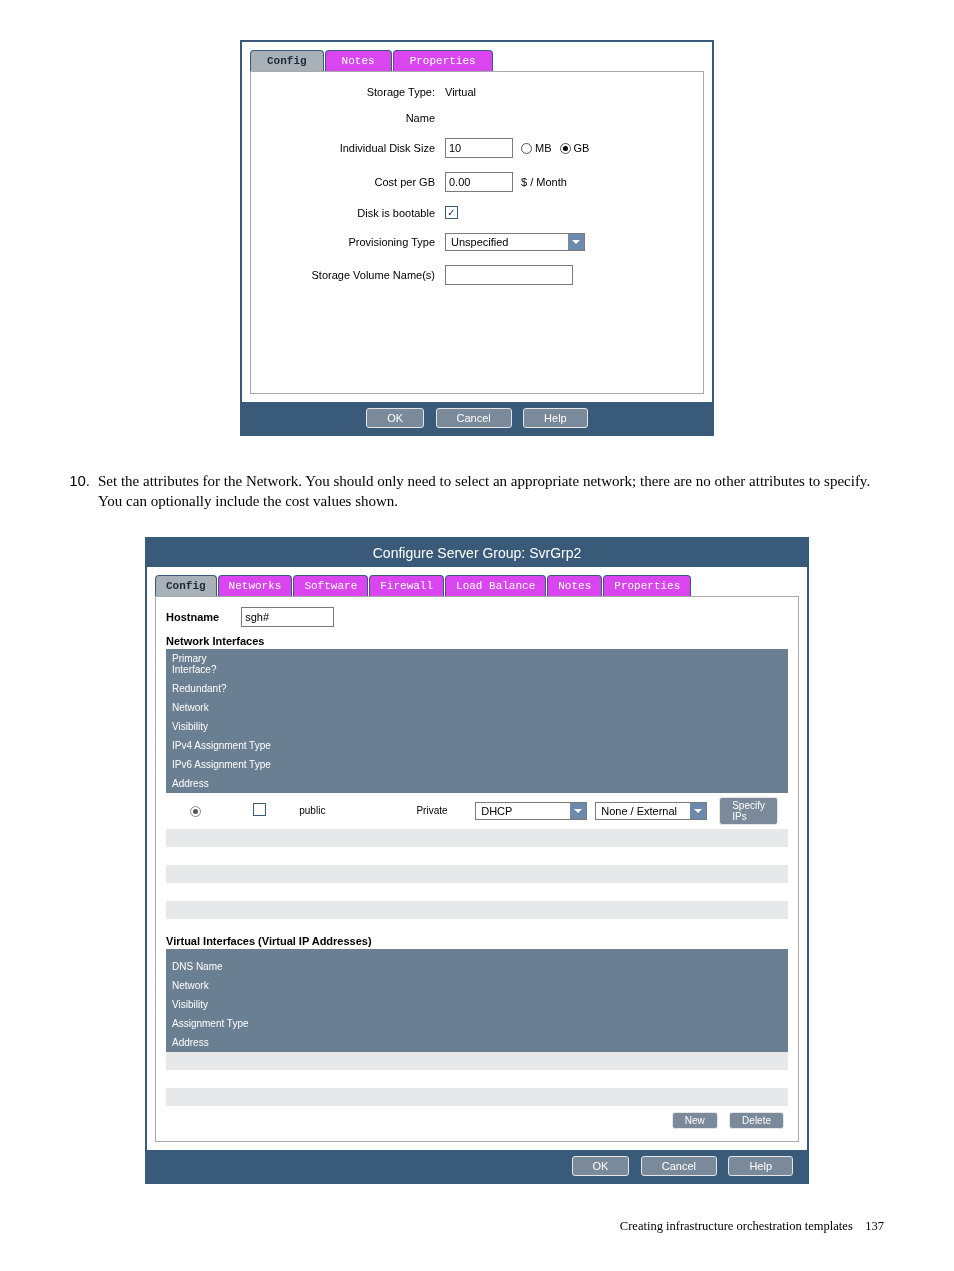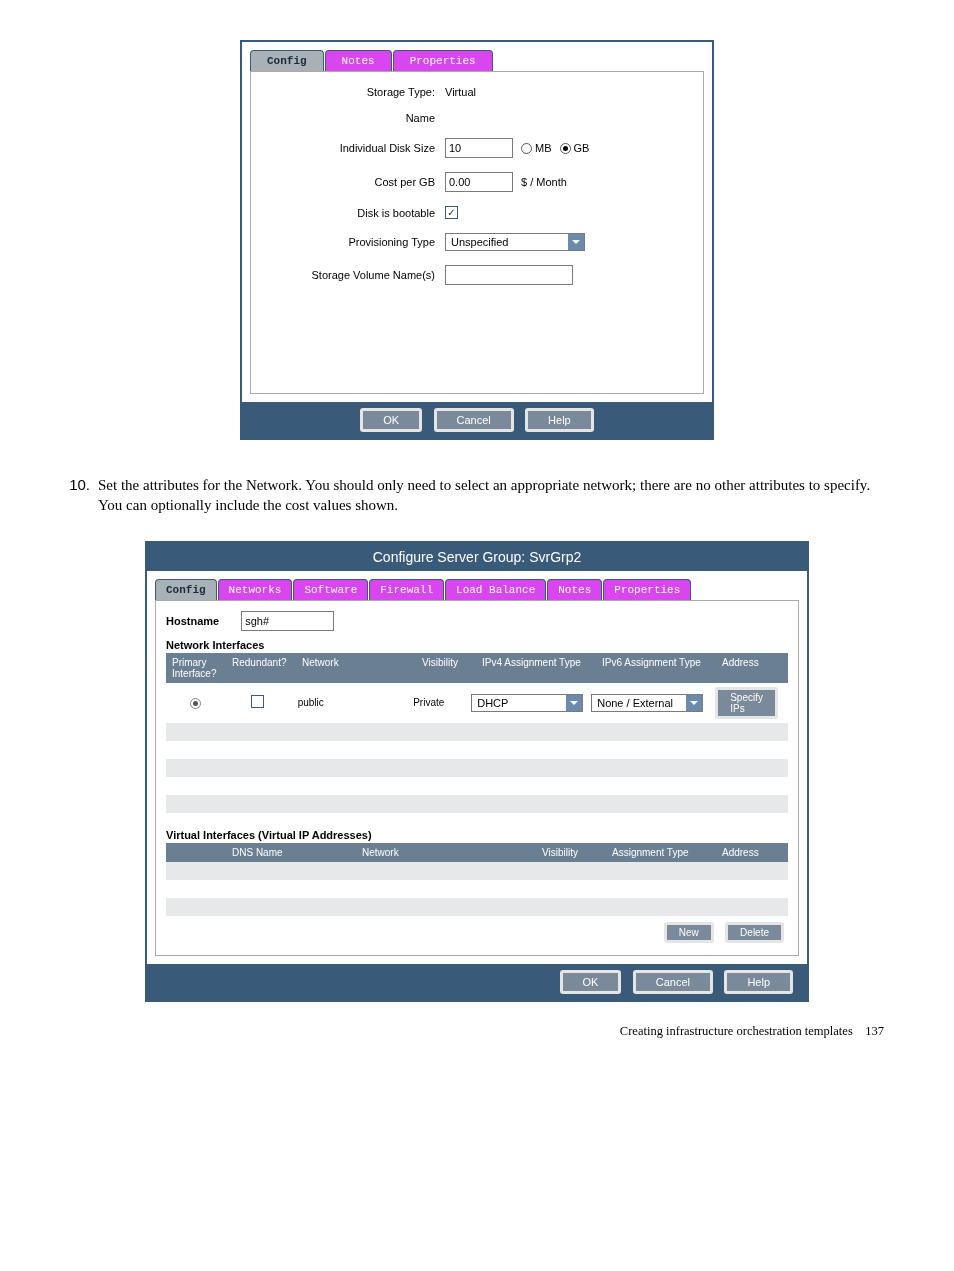--- a/index.html
+++ b/index.html
@@ -138,21 +138,21 @@
     text-align:right;
     background:#3a5a7a;
     padding:6px 10px;
   }
   .btn {
     display:inline-block;
     background:#7a8a9a;
     color:#fff;
     font-size:11px;
     padding:3px 20px;
-    border:3px solid #e5e5e5;
+    border:1px solid #e5e5e5;
     border-radius:3px;
     margin:0 4px;
   }
   .btn.small { padding:2px 12px; font-size:10px; }
   .step {
     display:flex;
     margin: 10px 0 25px 0;
     font-size:15px;
     line-height:1.35;
   }
@@ -166,39 +166,40 @@
   
   .subheader {
     font-weight:bold; font-size:11px; margin:6px 0 2px 0;
   }
   .hostname-row {
     display:flex; align-items:center; gap:22px; margin-bottom:8px; font-size:11px;
   }
   .table-hdr {
     background:#6b7f92; color:#fff; font-size:10px;
     display:flex;
+    flex-direction:column;
   }
   .table-hdr > div, .table-row > div {
     padding:4px 6px; box-sizing:border-box;
   }
   .table-row {
     display:flex; font-size:10px; align-items:center;
     background:#fff;
   }
   .table-row.alt { background:#e6e8ea; }
   .net-c1{width:60px;} .net-c2{width:70px;} .net-c3{width:120px;}
   .net-c4{width:60px;} .net-c5{width:120px;} .net-c6{width:120px;} .net-c7{flex:1;}
   .vi-c1{width:60px;} .vi-c2{width:130px;} .vi-c3{width:180px;}
   .vi-c4{width:70px;} .vi-c5{width:110px;} .vi-c6{flex:1;}
   .blank-rows { height:18px; }
   .inner-btn-row {
     text-align:right; padding:6px 0 2px 0;
   }
   .footer-text {
-    text-align:right; font-size:12.5px; margin-top:22px; padding-right:10px;
+    text-align:right; font-size:12.5px; margin-top:35px; padding-right:10px;
     font-family: Georgia, 'Times New Roman', serif;
   }
   .dlg2panel { border:1px solid #aaa; margin:0 8px 8px 8px; padding:10px 10px 10px 10px; }
   .tab-row2 .tab { padding:4px 10px; }
   .radio-dot {
     width:11px;height:11px;border:1px solid #888;border-radius:50%;
     display:inline-flex;align-items:center;justify-content:center;box-sizing:border-box;
   }
   .radio-dot.sel::after{content:"";width:5px;height:5px;background:#555;border-radius:50%;}
 </style>

